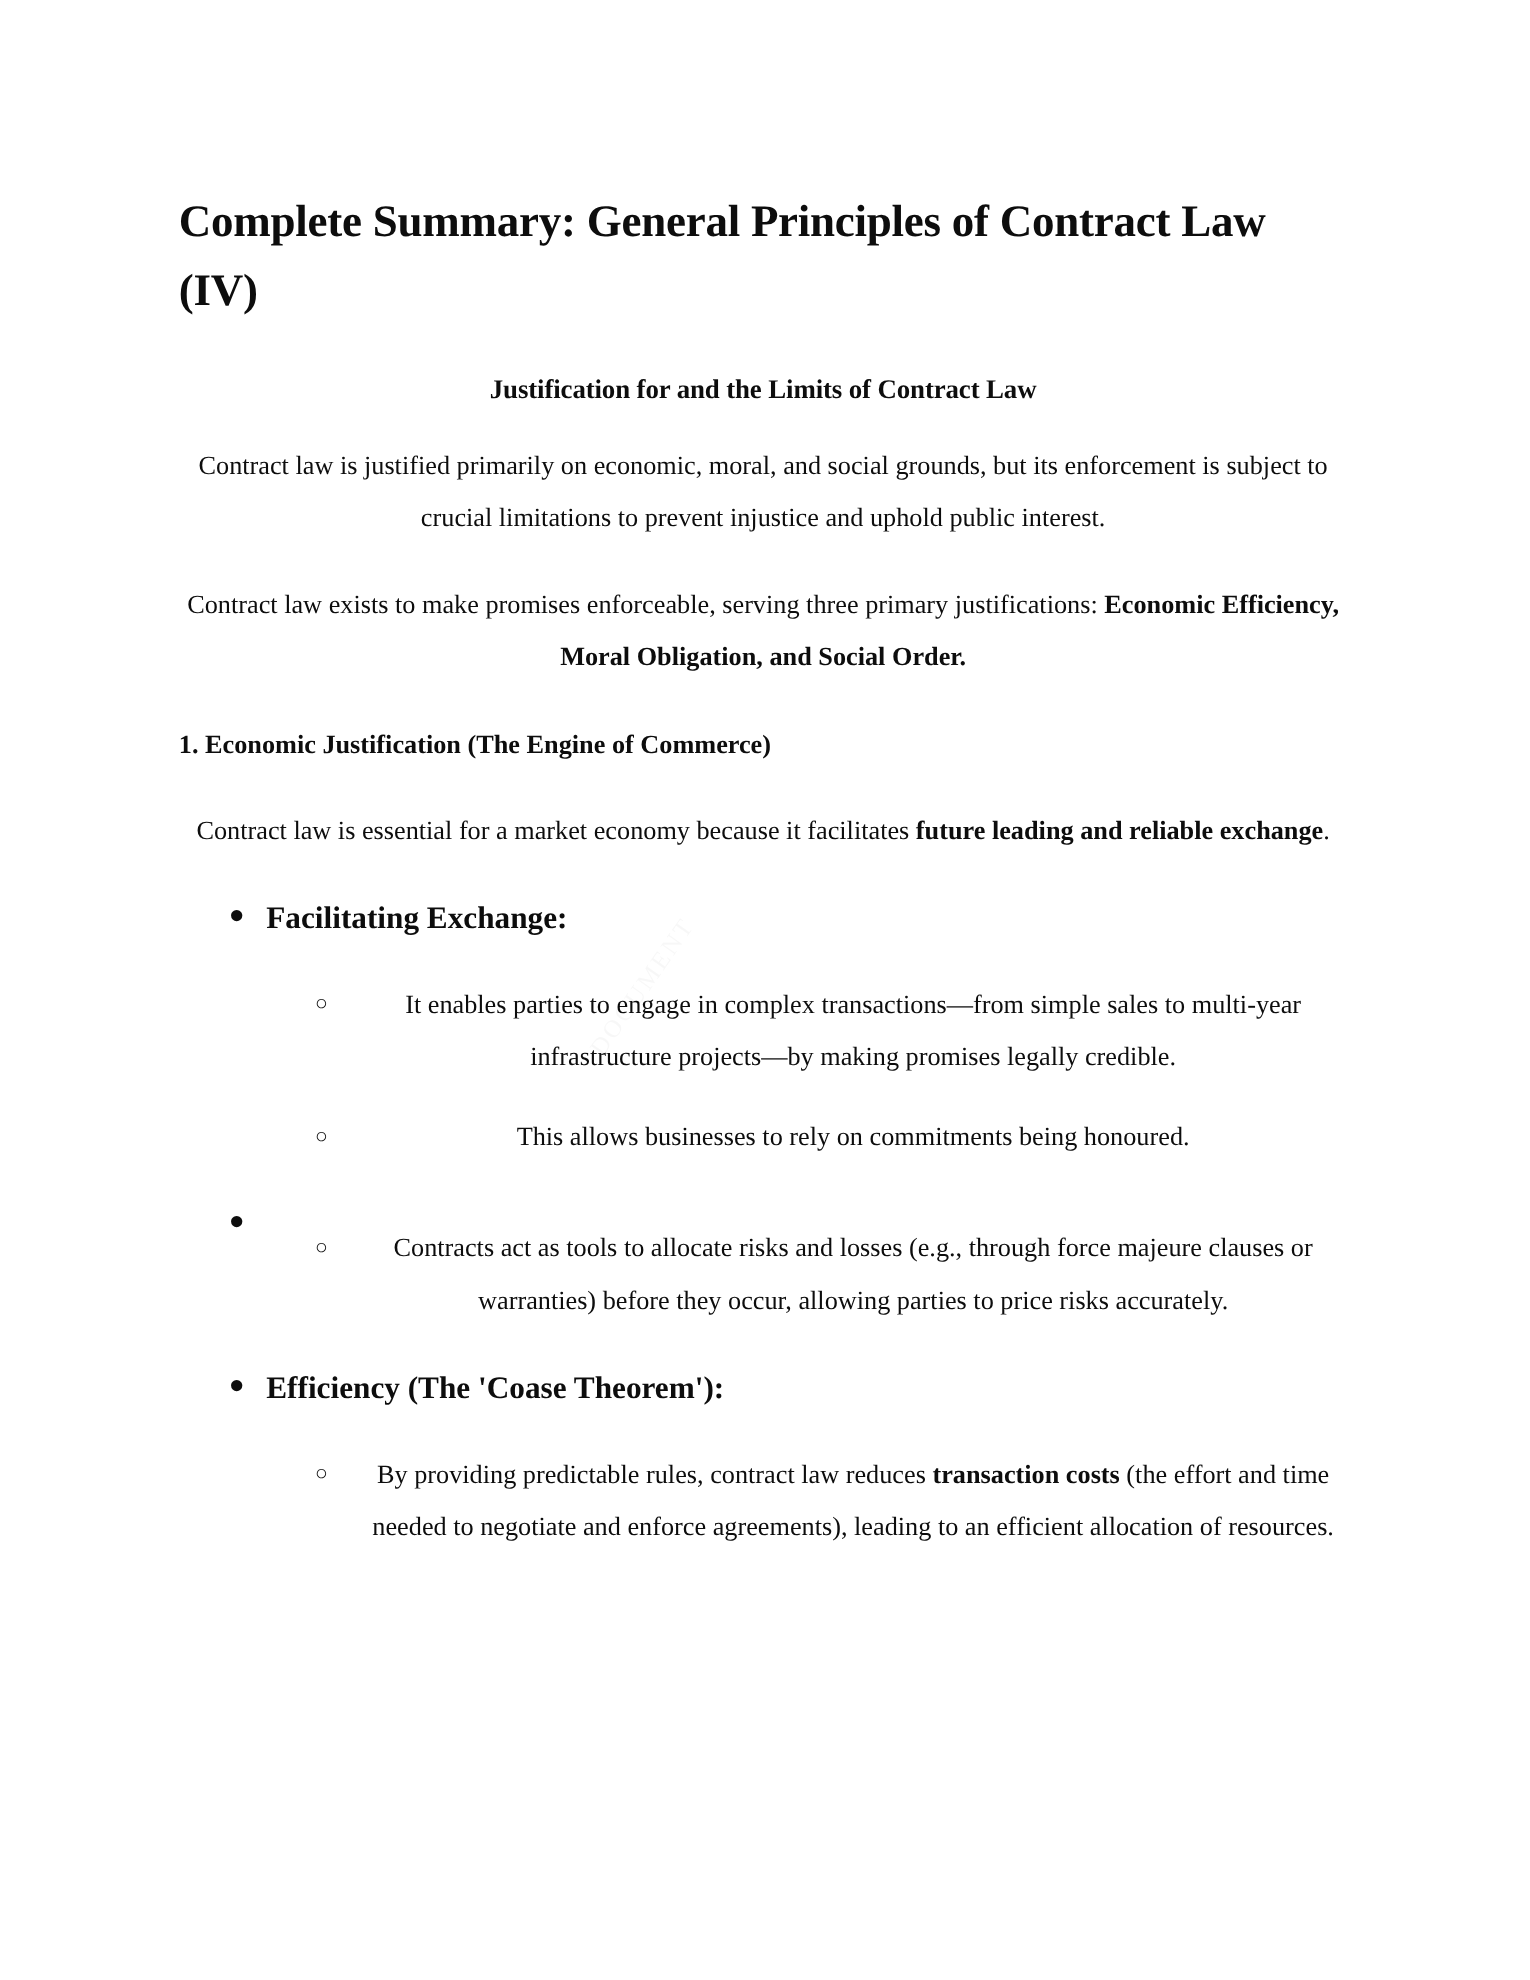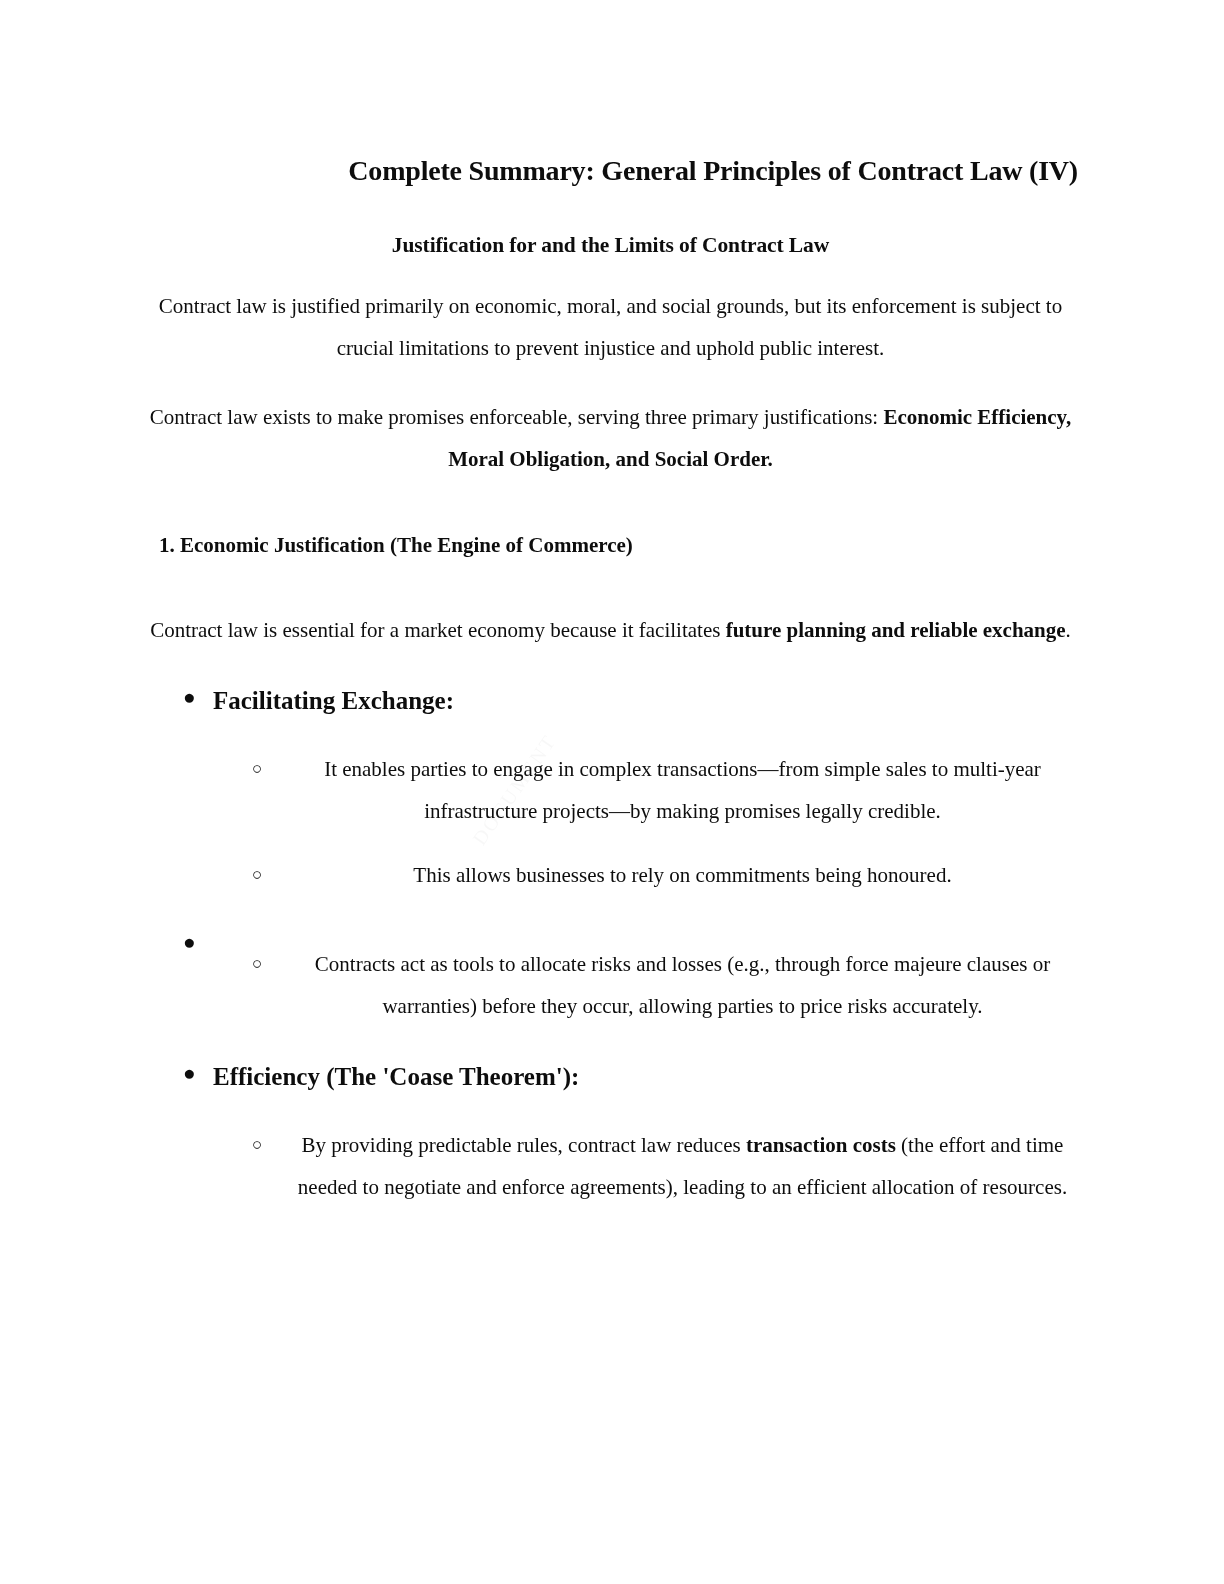--- a/index.html
+++ b/index.html
@@ -42,24 +42,24 @@
   }
 
   .content {
     position: absolute;
     left: 143px;
     top: 0;
     width: 935px;
   }
 
   .doc-title {
-    font-size: 28px;
+    font-size: 36px;
     font-weight: bold;
     line-height: 1.52;
-    text-align: right;
+    text-align: left;
     margin: 0;
     padding-top: 150px;
     letter-spacing: -0.2px;
     font-stretch: condensed;
   }
 
   .doc-subtitle {
     font-size: 21.5px;
     font-weight: bold;
     text-align: center;
@@ -73,21 +73,21 @@
     line-height: 2.0;
     margin: 0;
     padding-top: 27px;
     text-align: center;
   }
 
   p.section-heading {
     font-size: 21px;
     font-weight: bold;
     line-height: 2.0;
-    margin: 16px;
+    margin: 0;
     padding-top: 28px;
   }
 
   b, strong { font-weight: bold; }
 
   ul.level1 {
     list-style: none;
     margin: 0;
     padding: 0;
   }
@@ -151,21 +151,21 @@
     <h1 class="doc-title">Complete Summary: General Principles of Contract Law (IV)</h1>
 
     <h2 class="doc-subtitle">Justification for and the Limits of Contract Law</h2>
 
     <p class="body-para">Contract law is justified primarily on economic, moral, and social grounds, but its enforcement is subject to crucial limitations to prevent injustice and uphold public interest.</p>
 
     <p class="body-para"><span>Contract law exists to make promises enforceable, serving three primary justifications: </span><b>Economic Efficiency, Moral Obligation, and Social Order.</b></p>
 
     <p class="section-heading">1. Economic Justification (The Engine of Commerce)</p>
 
-    <p class="body-para"><span>Contract law is essential for a market economy because it facilitates </span><b>future planning and reliable exchange</b><span>.</span></p>
+    <p class="body-para"><span>Contract law is essential for a market economy because it facilitates </span><b>future leading and reliable exchange</b><span>.</span></p>
 
     <ul class="level1">
 
       <li class="l1-item">
         <span class="l1-marker">●</span>
         <span class="l1-label">Facilitating Exchange:</span>
         <ul class="level2">
           <li class="l2-item">
             <span class="l2-marker">○</span>
             <span class="l2-text">It enables parties to engage in complex transactions—from simple sales to multi-year infrastructure projects—by making promises legally credible.</span>

